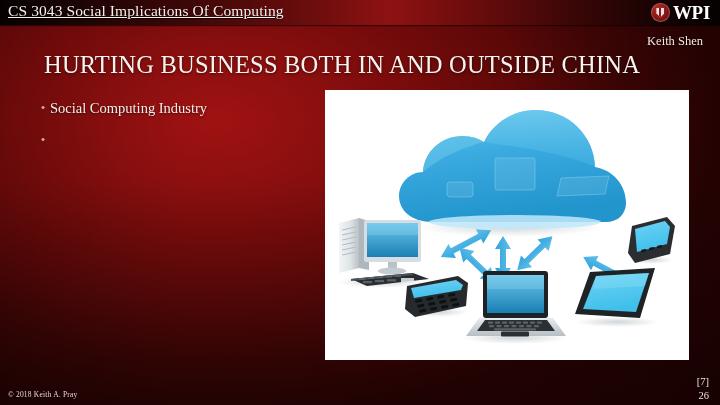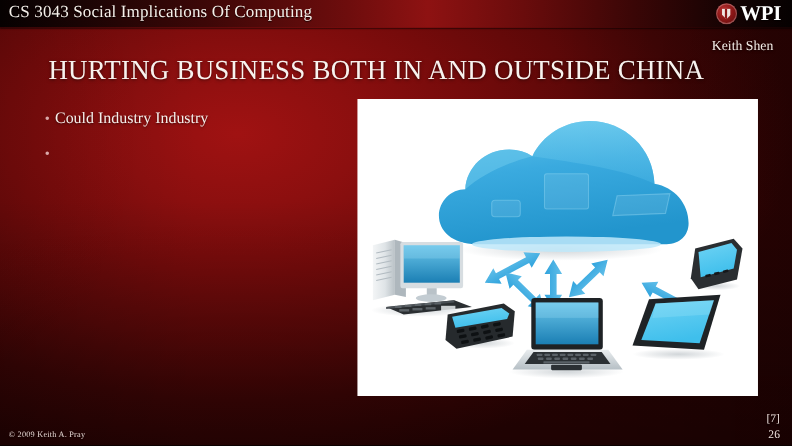--- a/index.html
+++ b/index.html
@@ -55,20 +55,21 @@
   #course-title {
     position: absolute;
     left: 8px;
     top: 2px;
     font-size: 15.5px;
     color: #f6f0ea;
     letter-spacing: 0.1px;
     white-space: nowrap;
     text-shadow: 0 1px 1px rgba(0,0,0,0.8);
     z-index: 6;
+    text-decoration: underline;
   }
   
   #wpi-logo {
     position: absolute;
     right: 10px;
     top: 1px;
     height: 23px;
     display: flex;
     align-items: center;
     gap: 3px;
@@ -222,21 +223,21 @@
     <span id="wpi-wordmark">WPI</span>
   </div>
 
   <div id="presenter-name">Keith Shen</div>
 
   <div id="slide-title">HURTING BUSINESS BOTH IN AND OUTSIDE CHINA</div>
 
   <div id="bullets">
     <div class="bullet-row">
       <span class="bullet-marker">•</span>
-      <span class="bullet-text">Could Industry Industry</span>
+      <span class="bullet-text">Social Computing Industry</span>
     </div>
     <div class="bullet-row">
       <span class="bullet-marker">•</span>
     </div>
   </div>
 
   <div id="picture">
     <svg id="cloud-diagram" viewBox="0 0 364 270">
       <defs>
         <linearGradient id="gCloud" x1="0" y1="0" x2="0.25" y2="1">
@@ -426,17 +427,17 @@
         <polygon points="310,139 340,131 345,137 342,154 312,162" fill="url(#gCyan)"></polygon>
         <g fill="#15181a">
           <rect x="316" y="160" width="5" height="2.4" rx="0.8" transform="rotate(-14 316 160)"></rect>
           <rect x="324" y="158" width="5" height="2.4" rx="0.8" transform="rotate(-14 324 158)"></rect>
           <rect x="332" y="156" width="5" height="2.4" rx="0.8" transform="rotate(-14 332 156)"></rect>
         </g>
       </g>
     </svg>
   </div>
 
-  <div id="copyright">© 2009 Keith A. Pray</div>
+  <div id="copyright">© 2018 Keith A. Pray</div>
   <div id="citation">[7]</div>
   <div id="page-number">26</div>
 
 </div>
 
 </body></html>

